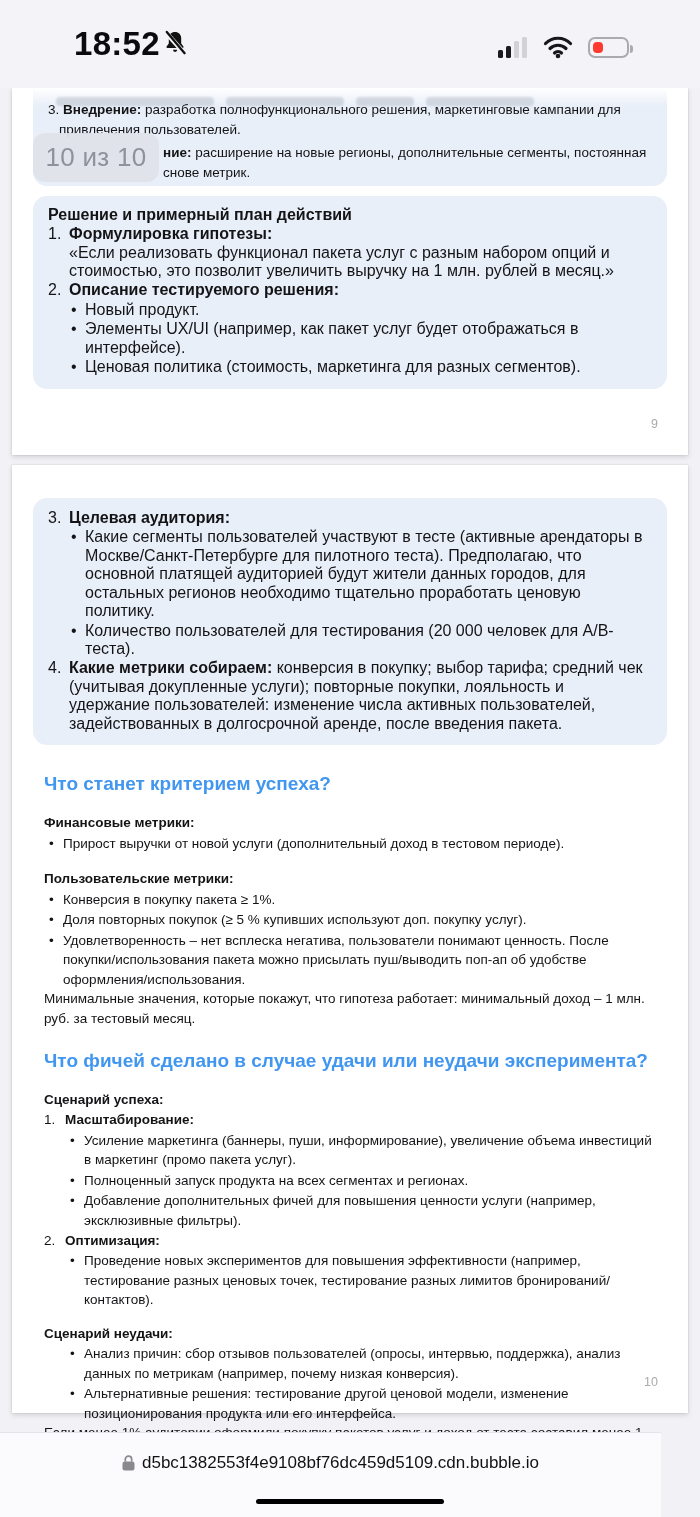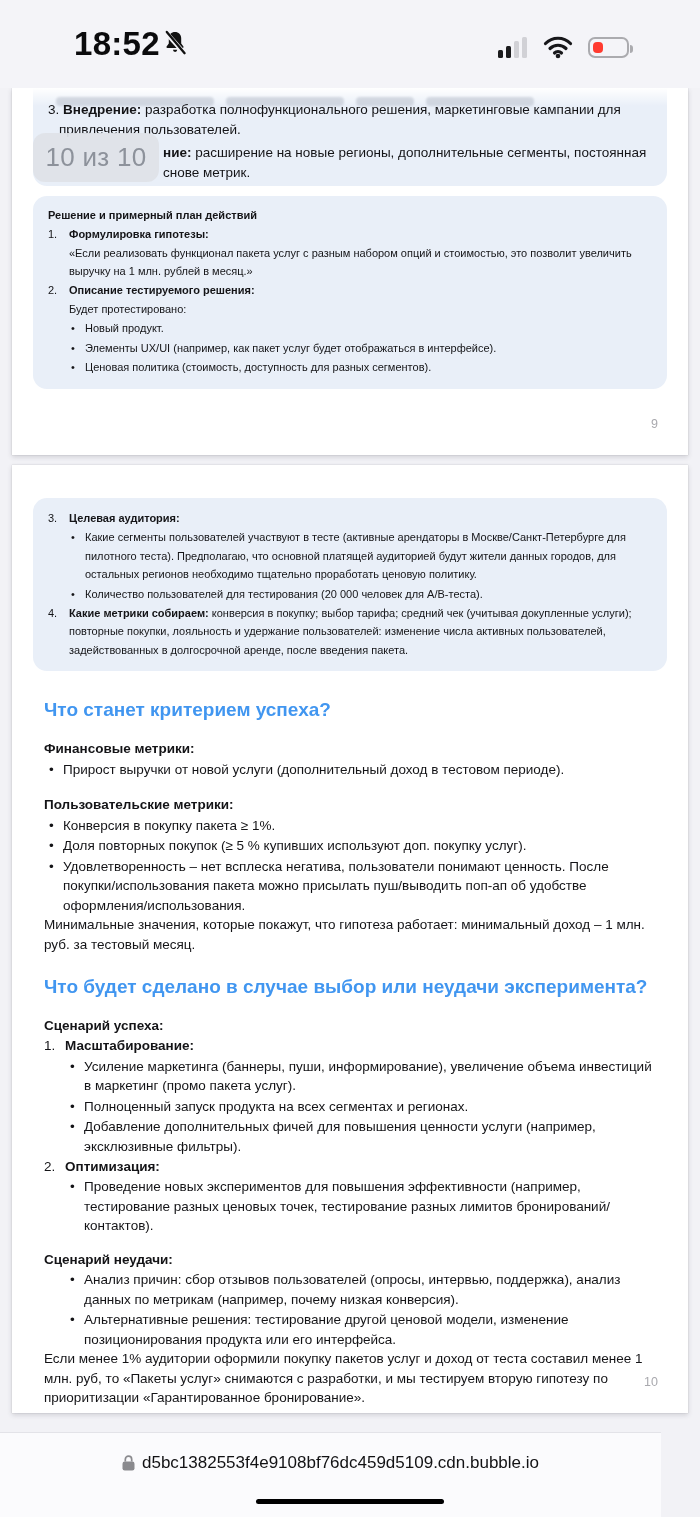--- a/index.html
+++ b/index.html
@@ -31,21 +31,21 @@
   .battery-tip{position:absolute;right:-6px;top:6px;width:3.5px;height:8px;border-radius:0 3px 3px 0;background:#ABABAF;}
 
   
   .page-card{position:absolute;left:12px;width:676px;background:#FFFFFF;
     box-shadow:0 0 1px rgba(0,0,0,.22),0 2px 5px rgba(50,50,65,.18);}
   .page9{top:88px;height:367px;}
   .page10{top:465px;height:948px;}
   .pagenum{position:absolute;right:30px;bottom:24px;font-size:12.5px;color:var(--gray);}
 
   .bluebox{background:var(--color-box);border-radius:14px;margin:0 21px;}
-  .boxpad{padding:10px 18px 12px 15px;font-size:11px;line-height:18.5px;}
+  .boxpad{padding:10px 18px 12px 15px;font-size:16px;line-height:18.5px;}
 
   
   .box-top{position:absolute;left:21px;top:0;width:634px;height:98px;border-radius:0 0 14px 14px;background:var(--color-box);}
   .box-top .fade{position:absolute;left:0;top:0;width:100%;height:18px;background:linear-gradient(#ffffff,rgba(255,255,255,0));z-index:1;}
   .blur-line{position:absolute;left:23px;top:4px;z-index:2;opacity:.55;filter:blur(1.3px);white-space:nowrap;}
   .blur-line i{display:inline-block;height:9px;border-radius:4px;background:#B9C0CC;margin-right:12px;}
   .blur-line i:nth-child(1){width:158px;}
   .blur-line i:nth-child(2){width:118px;}
   .blur-line i:nth-child(3){width:58px;}
   .blur-line i:nth-child(4){width:108px;}
@@ -126,26 +126,25 @@
       <b>Решение и примерный план действий</b>
       <div class="numitem">
         <span class="nnum">1.</span>
         <span class="ntext"><b>Формулировка гипотезы:</b></span>
       </div>
       <div class="qline">«Если реализовать функционал пакета услуг с разным набором опций и стоимостью, это позволит увеличить выручку на 1 млн. рублей в месяц.»</div>
       <div class="numitem">
         <span class="nnum">2.</span>
         <span class="ntext"><b>Описание тестируемого решения:</b></span>
       </div>
-      <div class="qline">Будет протестировано:</div>
       <ul class="blist indent1">
 
       <li><span>Новый продукт.</span></li>
           <li><span>Элементы UX/UI (например, как пакет услуг будет отображаться в интерфейсе).</span></li>
-          <li><span>Ценовая политика (стоимость, доступность для разных сегментов).</span></li>
+          <li><span>Ценовая политика (стоимость, маркетинга для разных сегментов).</span></li>
         </ul>
     </div>
     <div class="pagenum">9</div>
   </div>
 
   <div class="page-card page10">
     <div class="bluebox boxpad" style="margin-top:33px;">
       <div class="numitem">
         <span class="nnum">3.</span>
         <span class="ntext"><b>Целевая аудитория:</b></span>
@@ -172,21 +171,21 @@
       <div class="ptitle">Пользовательские метрики:</div>
       <ul class="blist">
 
       <li><span>Конверсия в покупку пакета ≥ 1%.</span></li>
           <li><span>Доля повторных покупок (≥ 5 % купивших используют доп. покупку услуг).</span></li>
           <li><span>Удовлетворенность – нет всплеска негатива, пользователи понимают ценность. После покупки/использования пакета можно присылать пуш/выводить поп-ап об удобстве оформления/использования.</span></li>
         </ul>
       <div>Минимальные значения, которые покажут, что гипотеза работает: минимальный  доход – 1 млн. руб. за тестовый месяц.</div>
     </div>
 
-    <h2 class="h2blue">Что будет сделано в случае выбор или неудачи эксперимента?</h2>
+    <h2 class="h2blue">Что фичей сделано в случае удачи или неудачи эксперимента?</h2>
 
     <div class="sect">
       <div class="ptitle">Сценарий успеха:</div>
       <div class="numitem">
         <span class="nnum">1.</span>
         <span class="ntext"><b>Масштабирование:</b></span>
       </div>
       <ul class="blist indent2">
 
       <li><span>Усиление маркетинга (баннеры, пуши, информирование), увеличение объема инвестиций в маркетинг (промо пакета услуг).</span></li>

